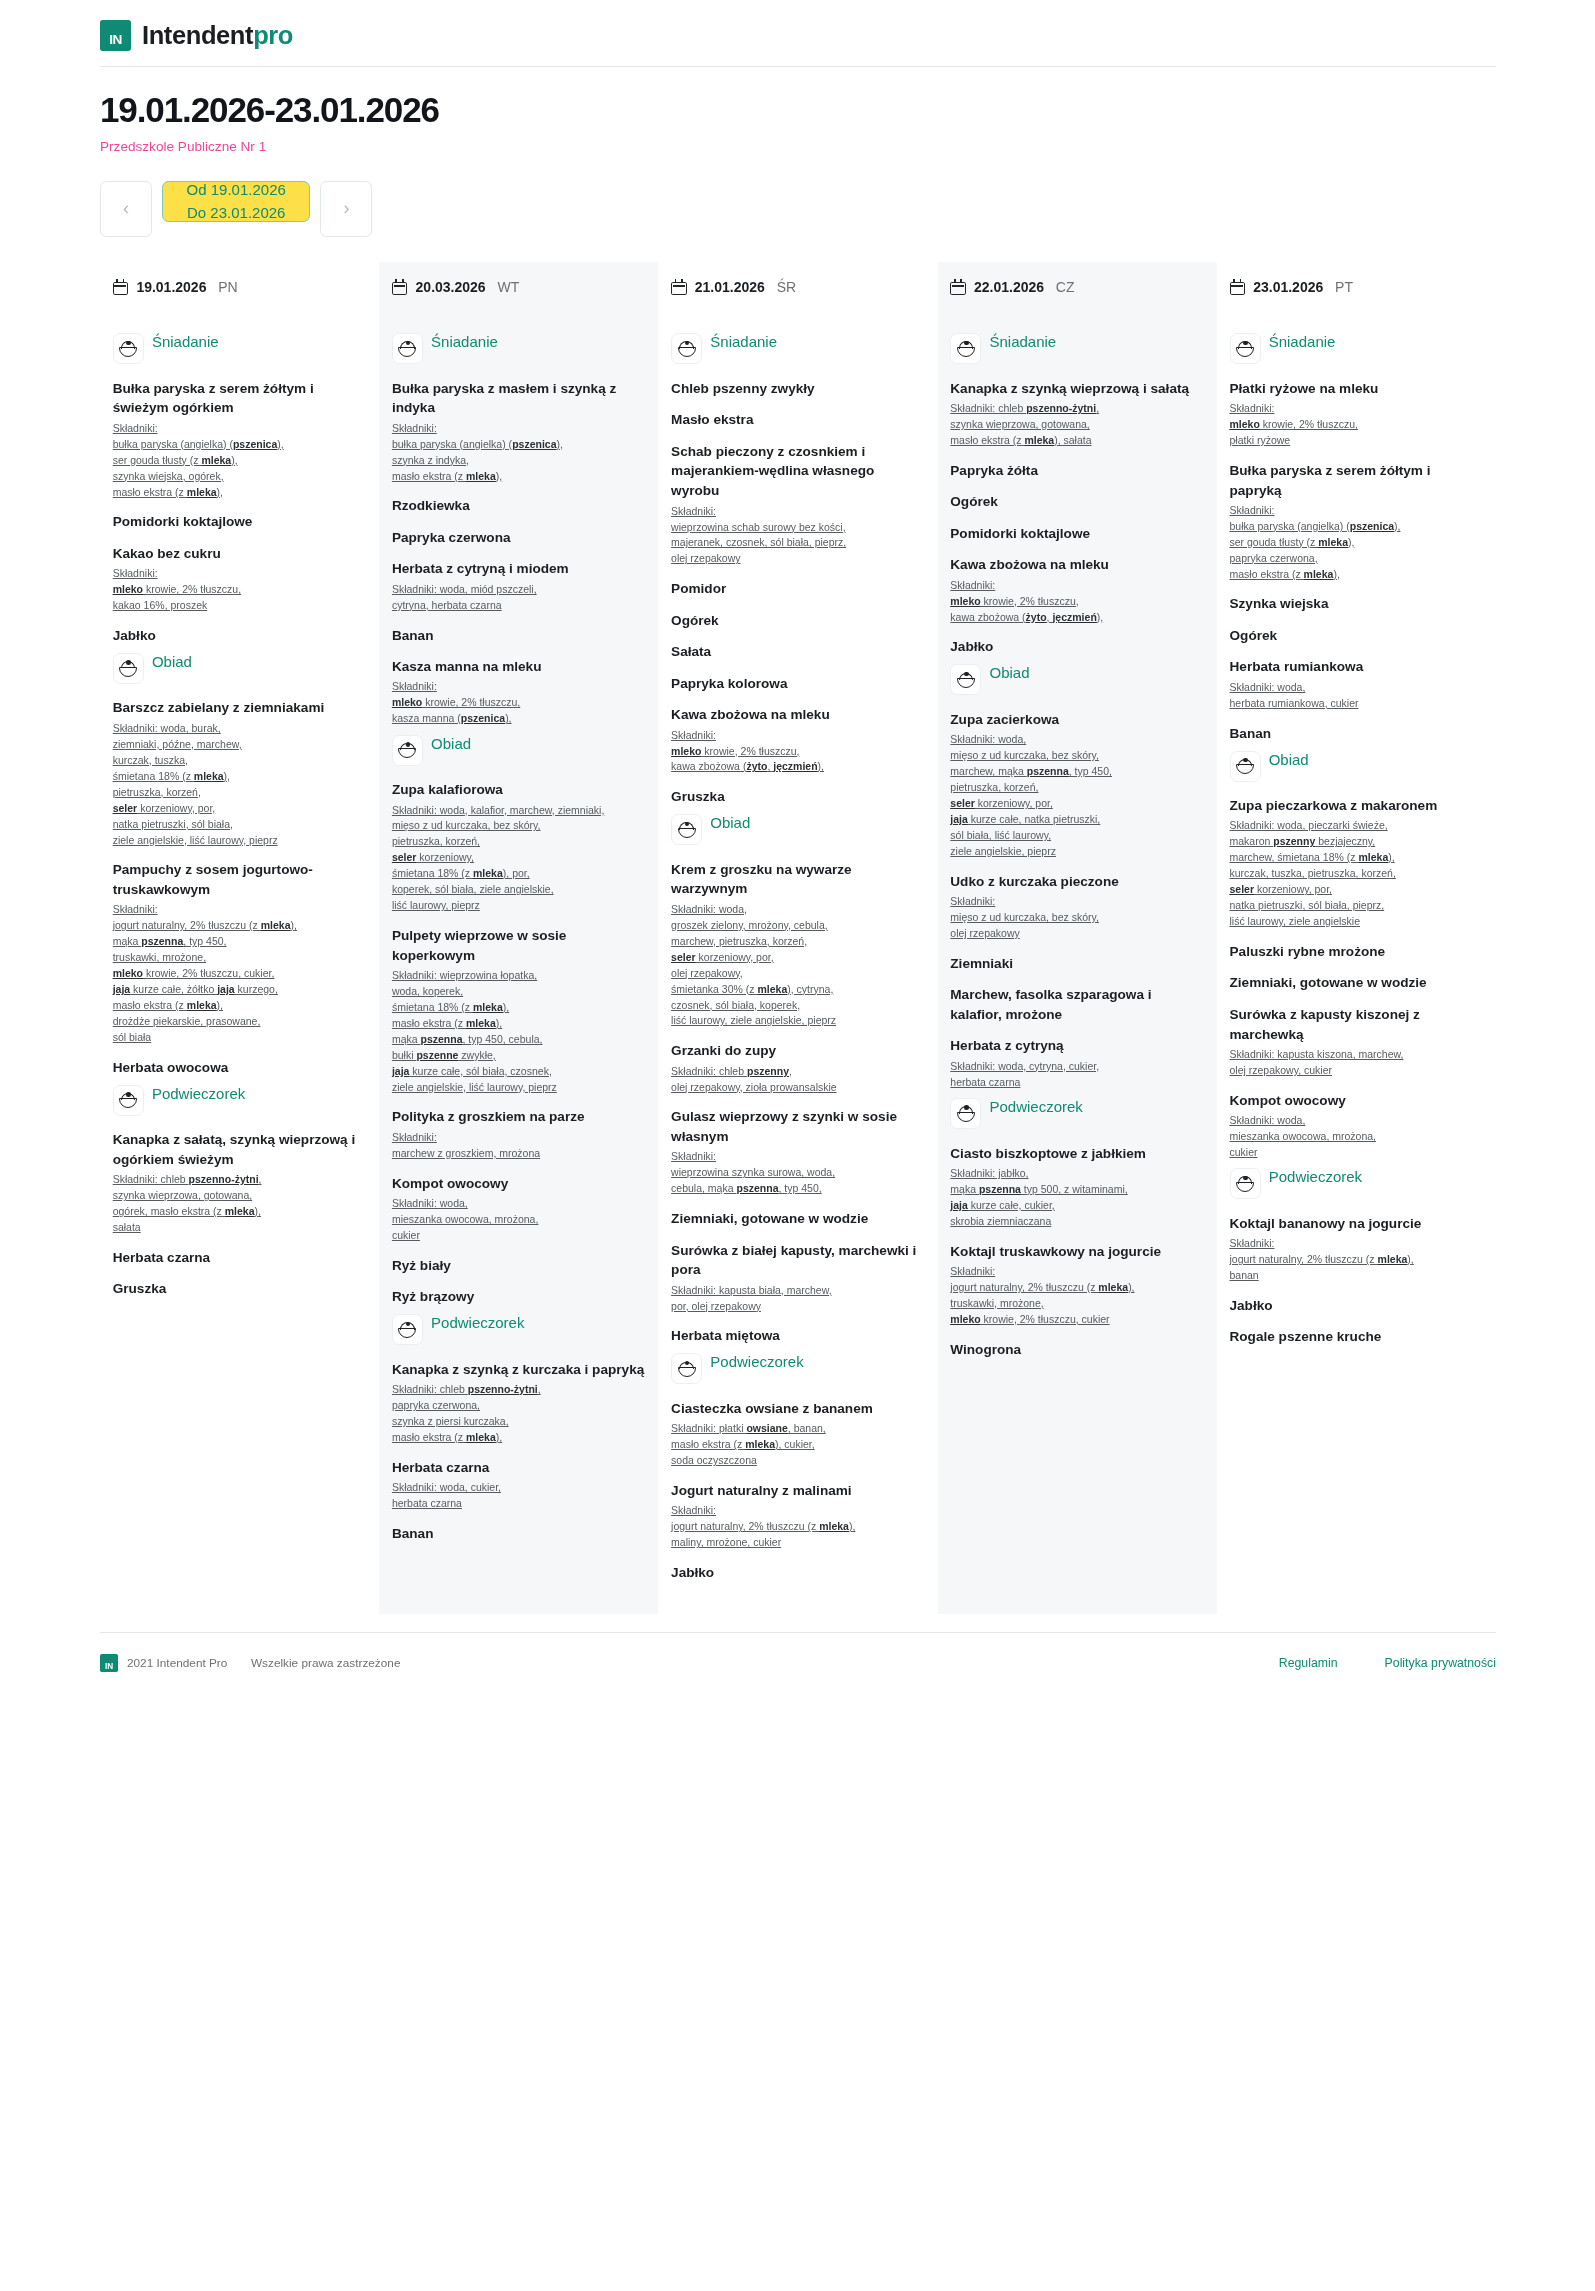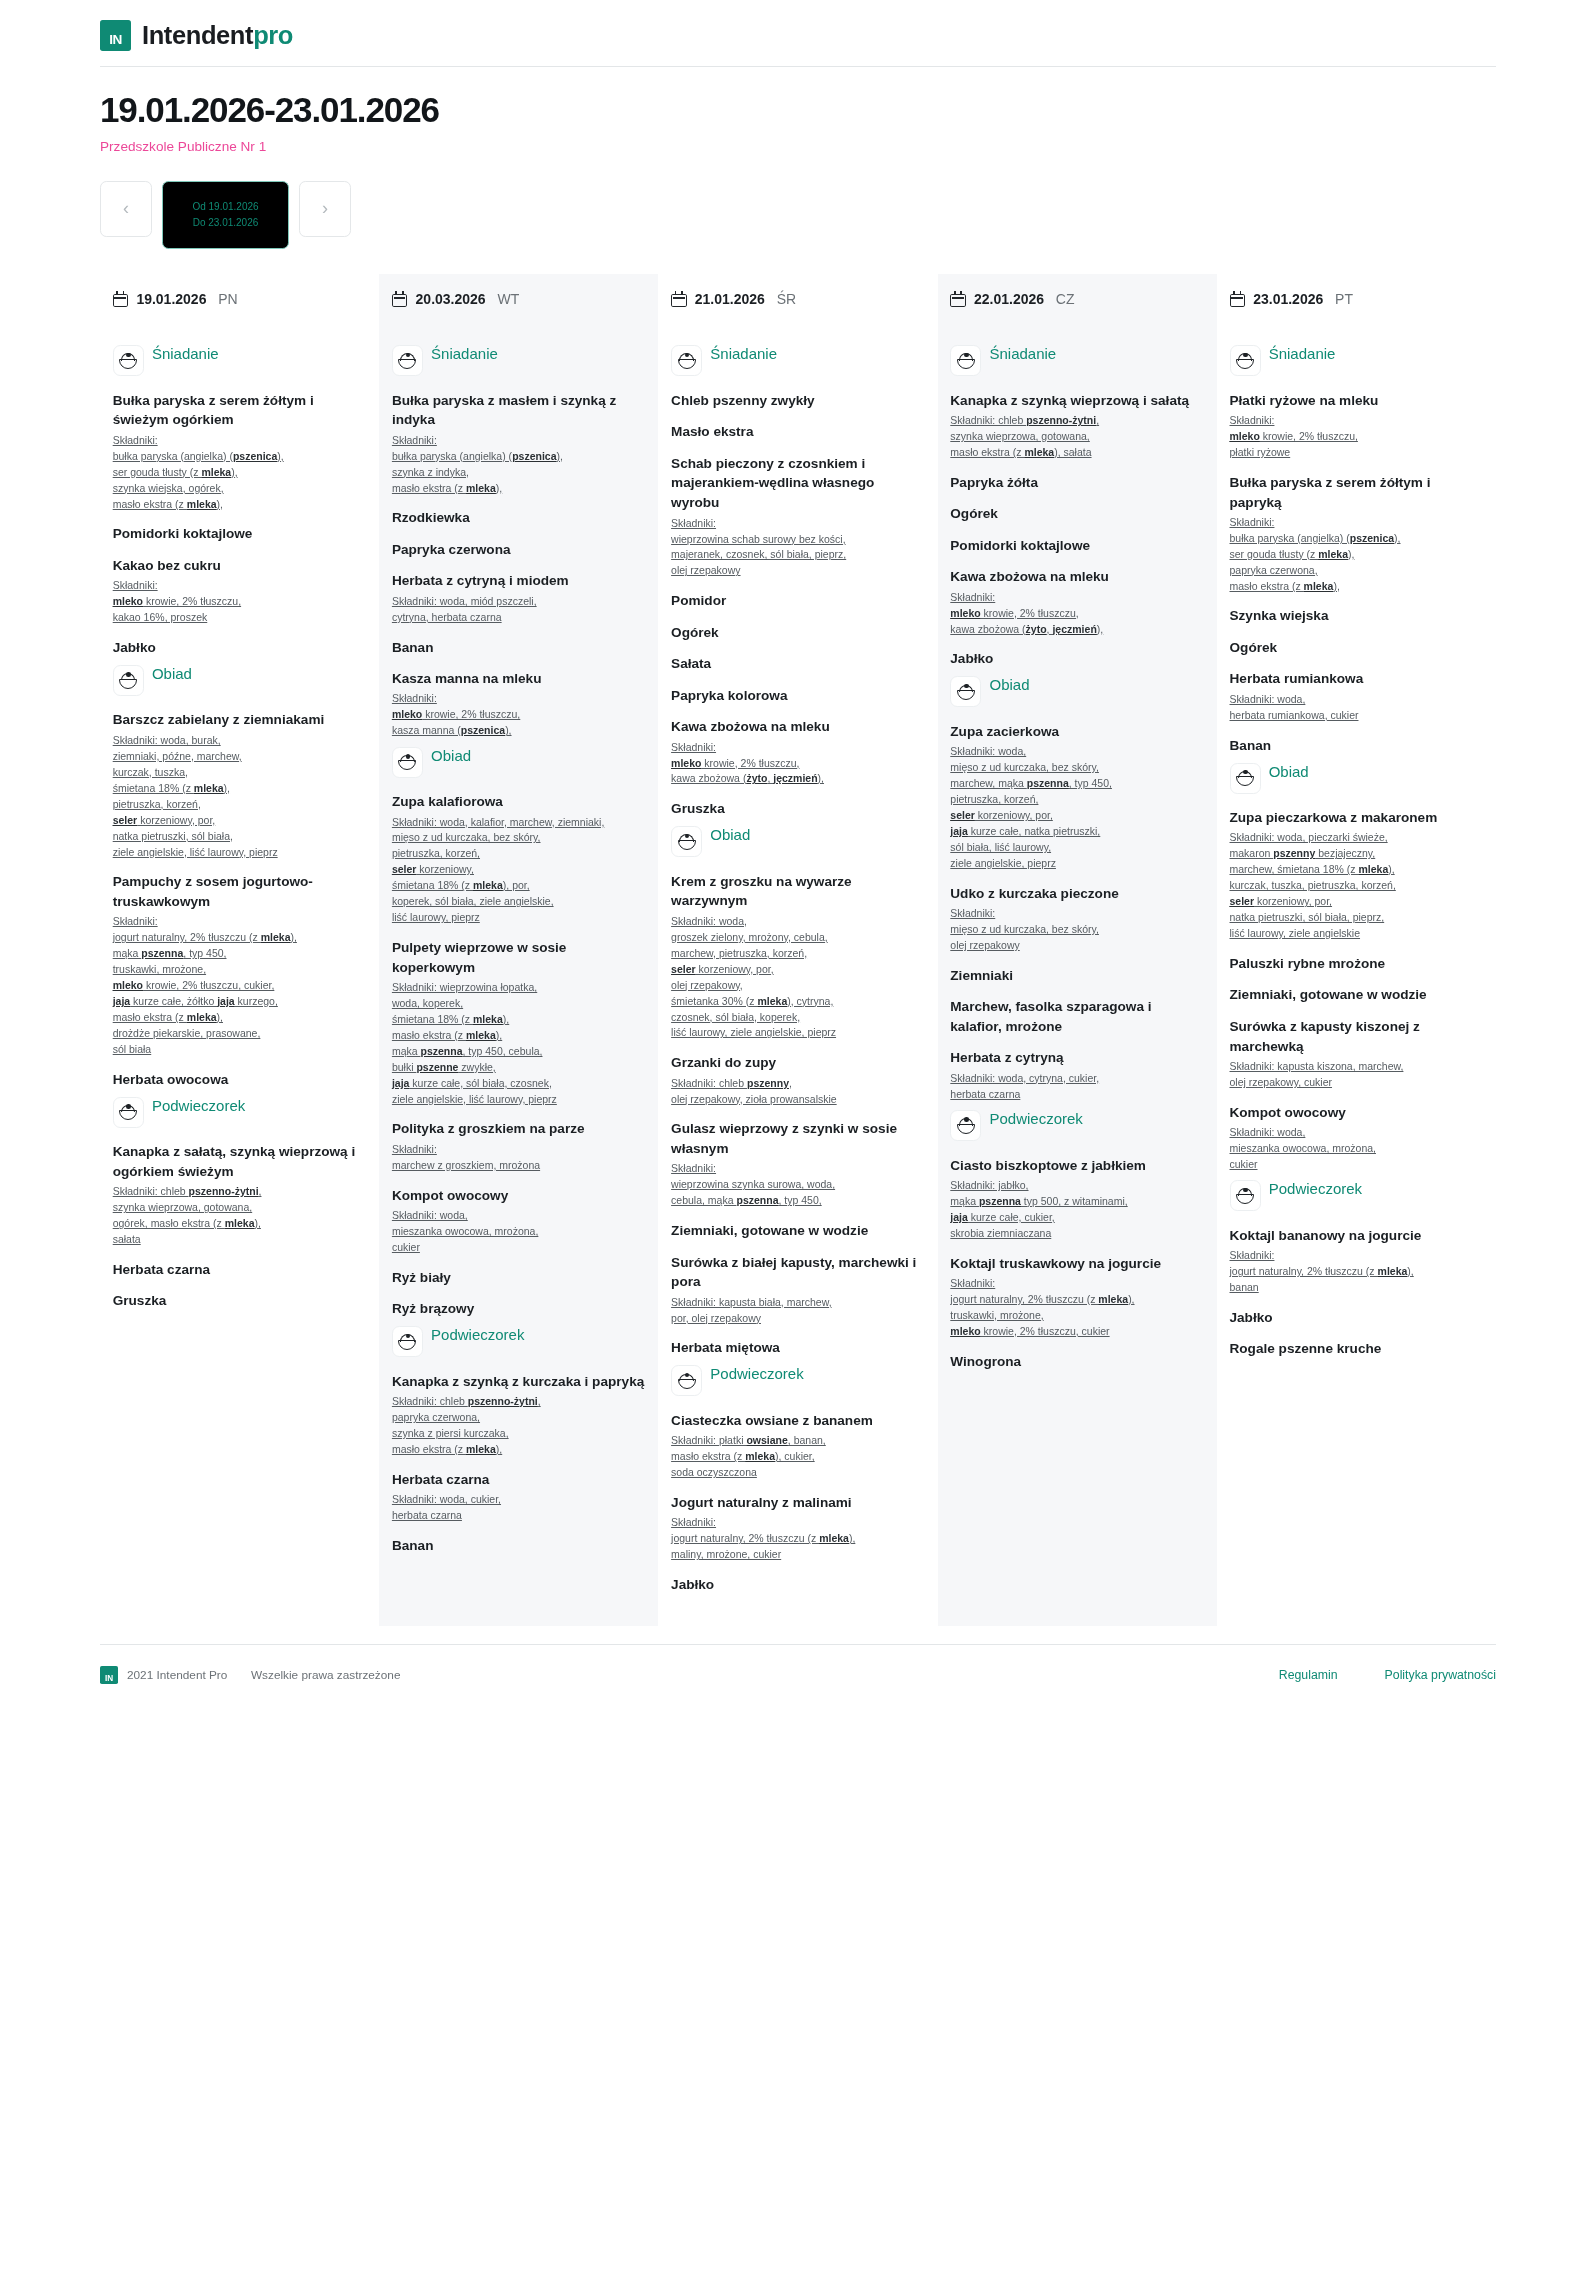--- a/index.html
+++ b/index.html
@@ -37,22 +37,22 @@
   .subtitle { font-size: 13.6px; color: #ec4899; margin-top: 9px; }
 
   .pager { display: flex; gap: 10px; margin-top: 27px; }
   .pg-btn {
     width: 52px; height: 56px; border: 0.9px solid #e4e7e9; border-radius: 6.4px;
     background: #fff; display: flex; align-items: center; justify-content: center;
     color: #b3b9bd; font-size: 18px;
     cursor: pointer;
   }
   .pg-range {
-    min-width: 127px; height: 68px; border: 0.9px solid #7fc9bb; border-radius: 6.4px;
-    background: #000000; color: #0f8a74; font-size: 10px;
+    min-width: 127px; height: 41px; border: 0.9px solid #7fc9bb; border-radius: 6.4px;
+    background: #fde047; color: #0f8a74; font-size: 15px;
     display: flex; flex-direction: column; align-items: center; justify-content: center;
     line-height: 1.55; padding: 0 23.6px; cursor: pointer;
   }
   .allergen-note {
     padding: 31px 100px 0 100px; font-size: 13.6px; color: #3c4146;
   }
   .allergen-note u { text-decoration: underline; }
 
   
   .grid {

